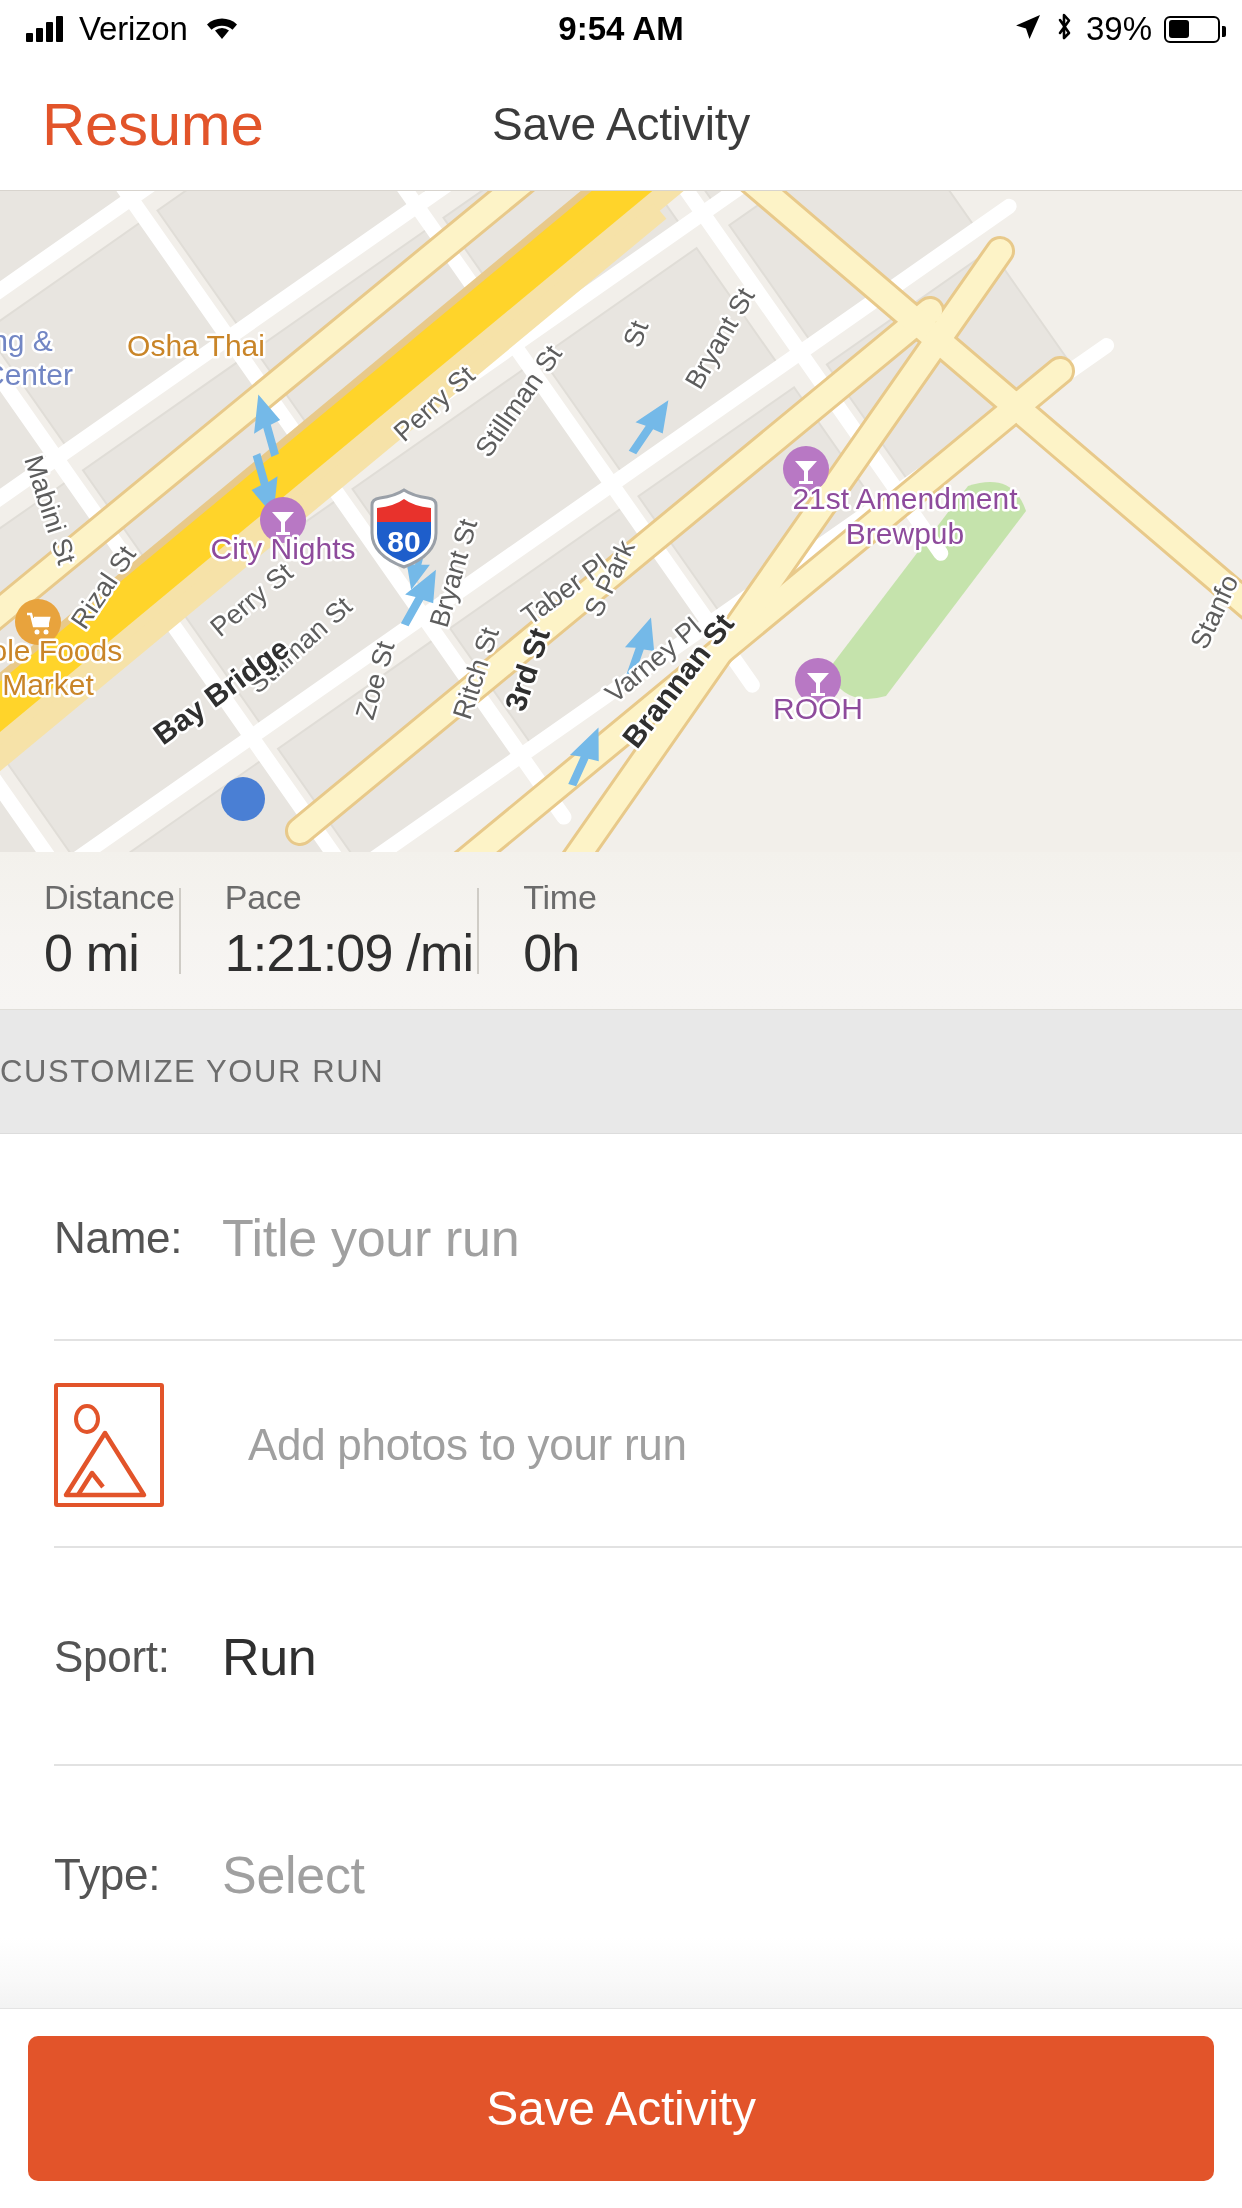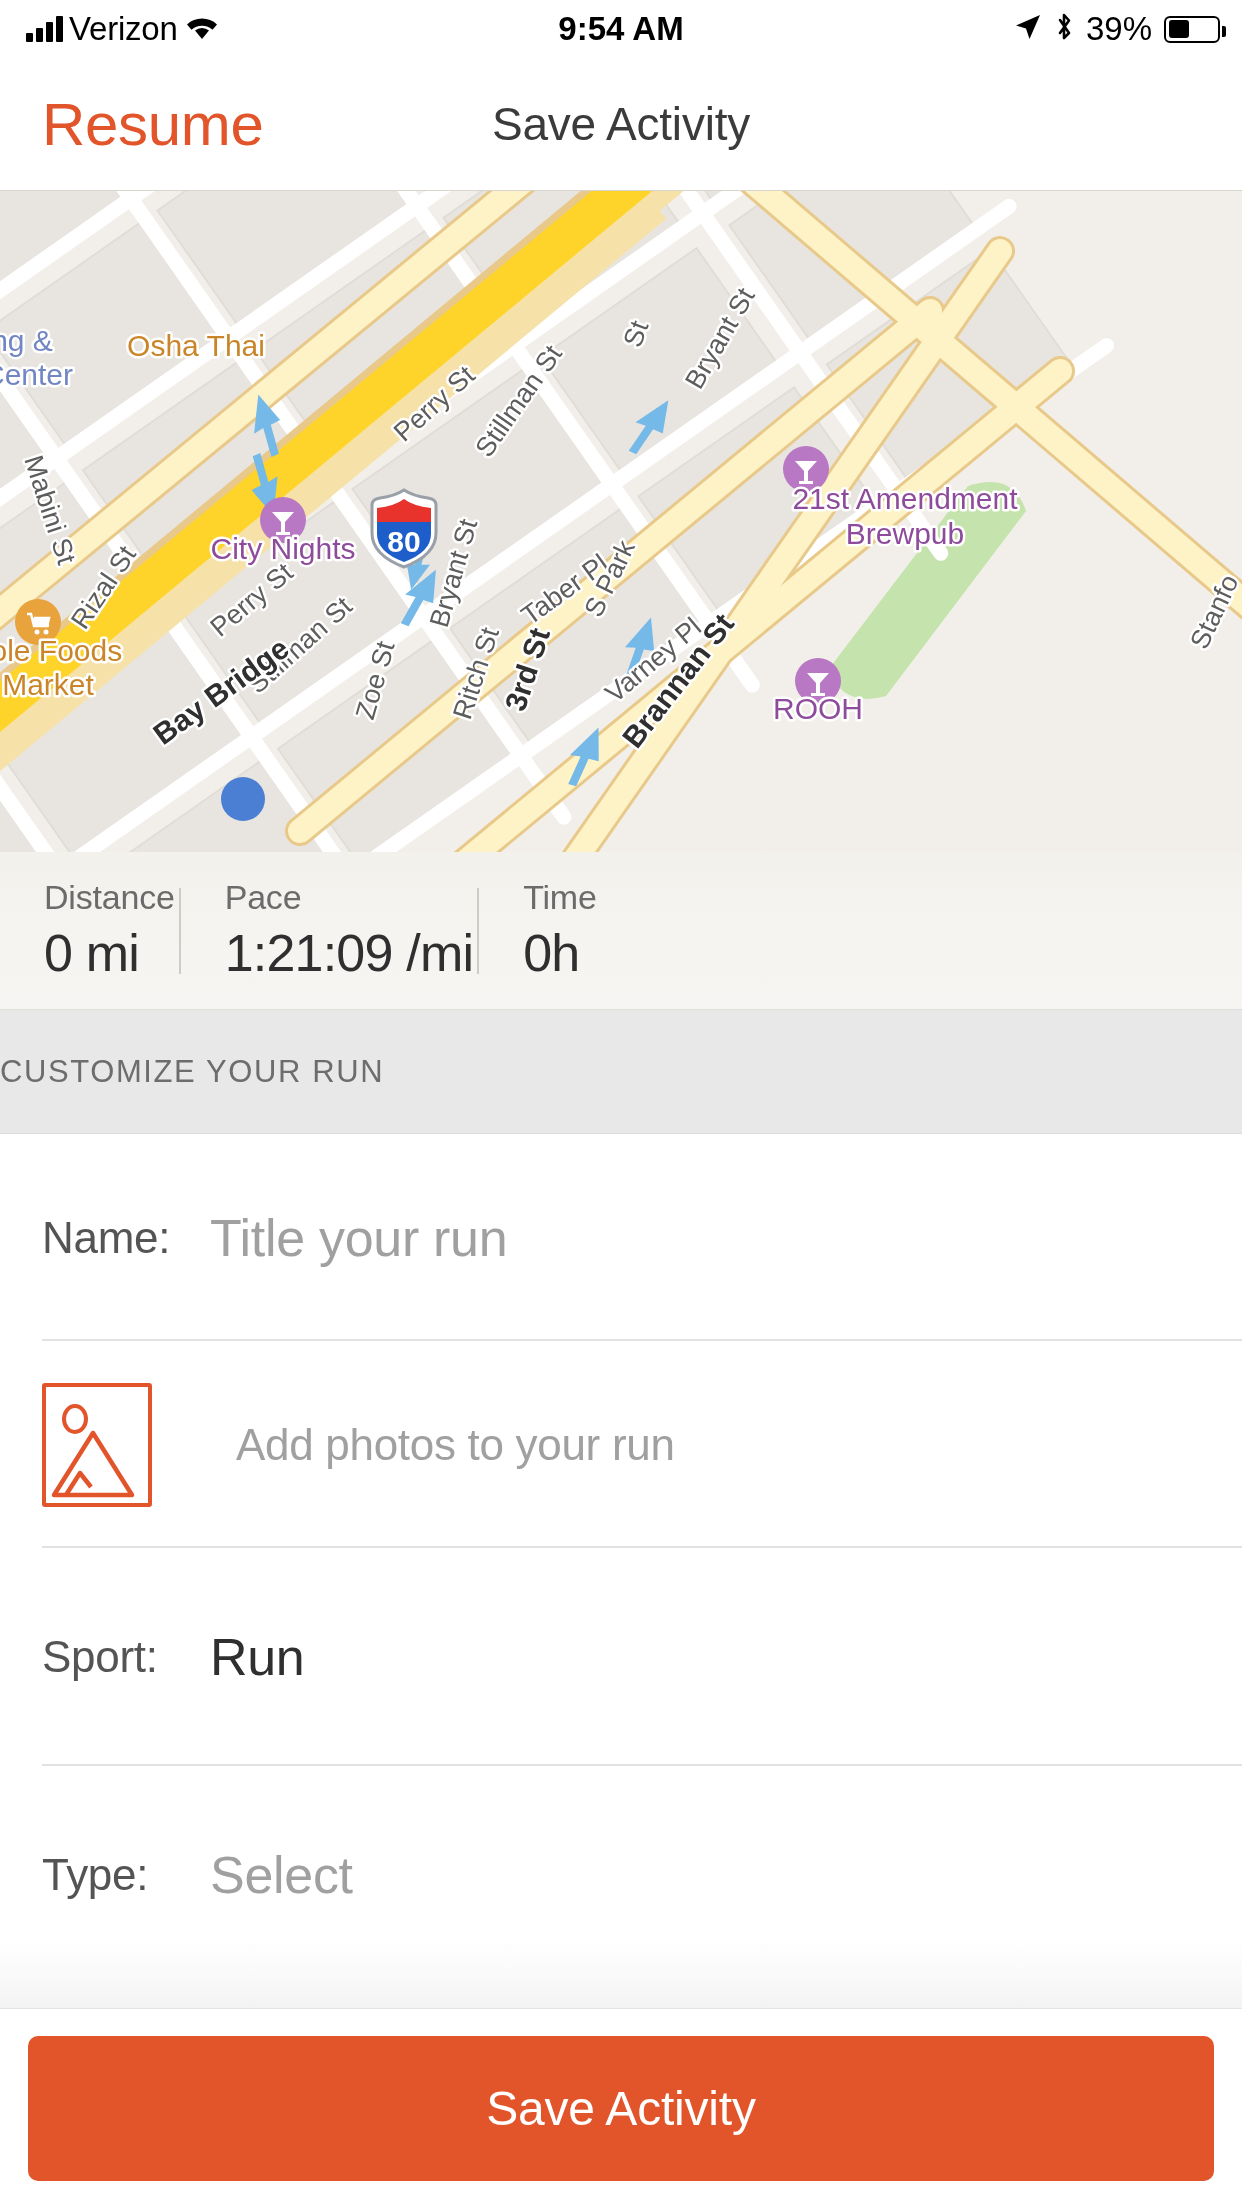--- a/index.html
+++ b/index.html
@@ -10,21 +10,21 @@
     -webkit-font-smoothing:antialiased;
     overflow:hidden;
     position:relative;
   }
 
   
   .statusbar{
     position:absolute; top:0; left:0; width:1242px; height:58px;
     display:flex; align-items:center; background:#fff;
   }
-  .sb-left{ position:absolute; left:26px; top:0; height:58px; display:flex; align-items:center; gap:6px; }
+  .sb-left{ position:absolute; left:26px; top:0; height:58px; display:flex; align-items:center; gap:16px; }
   .sb-center{ position:absolute; left:0; width:1242px; text-align:center; top:0; height:58px;
               display:flex; align-items:center; justify-content:center; }
   .sb-right{ position:absolute; right:22px; top:0; height:58px; display:flex; align-items:center; gap:12px; }
   .sb-text{ font-size:33px; font-weight:400; color:#000; letter-spacing:-0.2px; }
   .sb-time{ font-size:33px; font-weight:600; color:#000; letter-spacing:0px; }
   .signal{ display:flex; align-items:flex-end; gap:3px; height:26px; }
   .signal i{ display:block; width:7px; background:#000; border-radius:1px; }
   .signal i:nth-child(1){ height:9px; }
   .signal i:nth-child(2){ height:14px; }
   .signal i:nth-child(3){ height:20px; }
@@ -87,21 +87,21 @@
   }
   .section-head span{
     font-size:31px; color:#6d6d6d; letter-spacing:1.6px; font-weight:400;
   }
 
   
   .form{
     position:absolute; top:1134px; left:0; width:1242px; height:874px;
     background:#fff; overflow:hidden;
   }
-  .row{ position:relative; display:flex; align-items:center; }
+  .row{ position:relative; display:flex; align-items:center;margin-left:12px; }
   .row .divider{
     position:absolute; left:42px; right:0; bottom:0; height:2px; background:#e2e2e2;
   }
   .row-label{
     width:210px; padding-left:42px; font-size:44px; color:#545454; font-weight:400; letter-spacing:-0.3px;
   }
   .row-value{ font-size:52px; color:#2f2f2f; font-weight:400; letter-spacing:-0.3px; }
   .row-value.placeholder{ color:#a0a0a0; }
 
   .row-name{ height:207px; }

